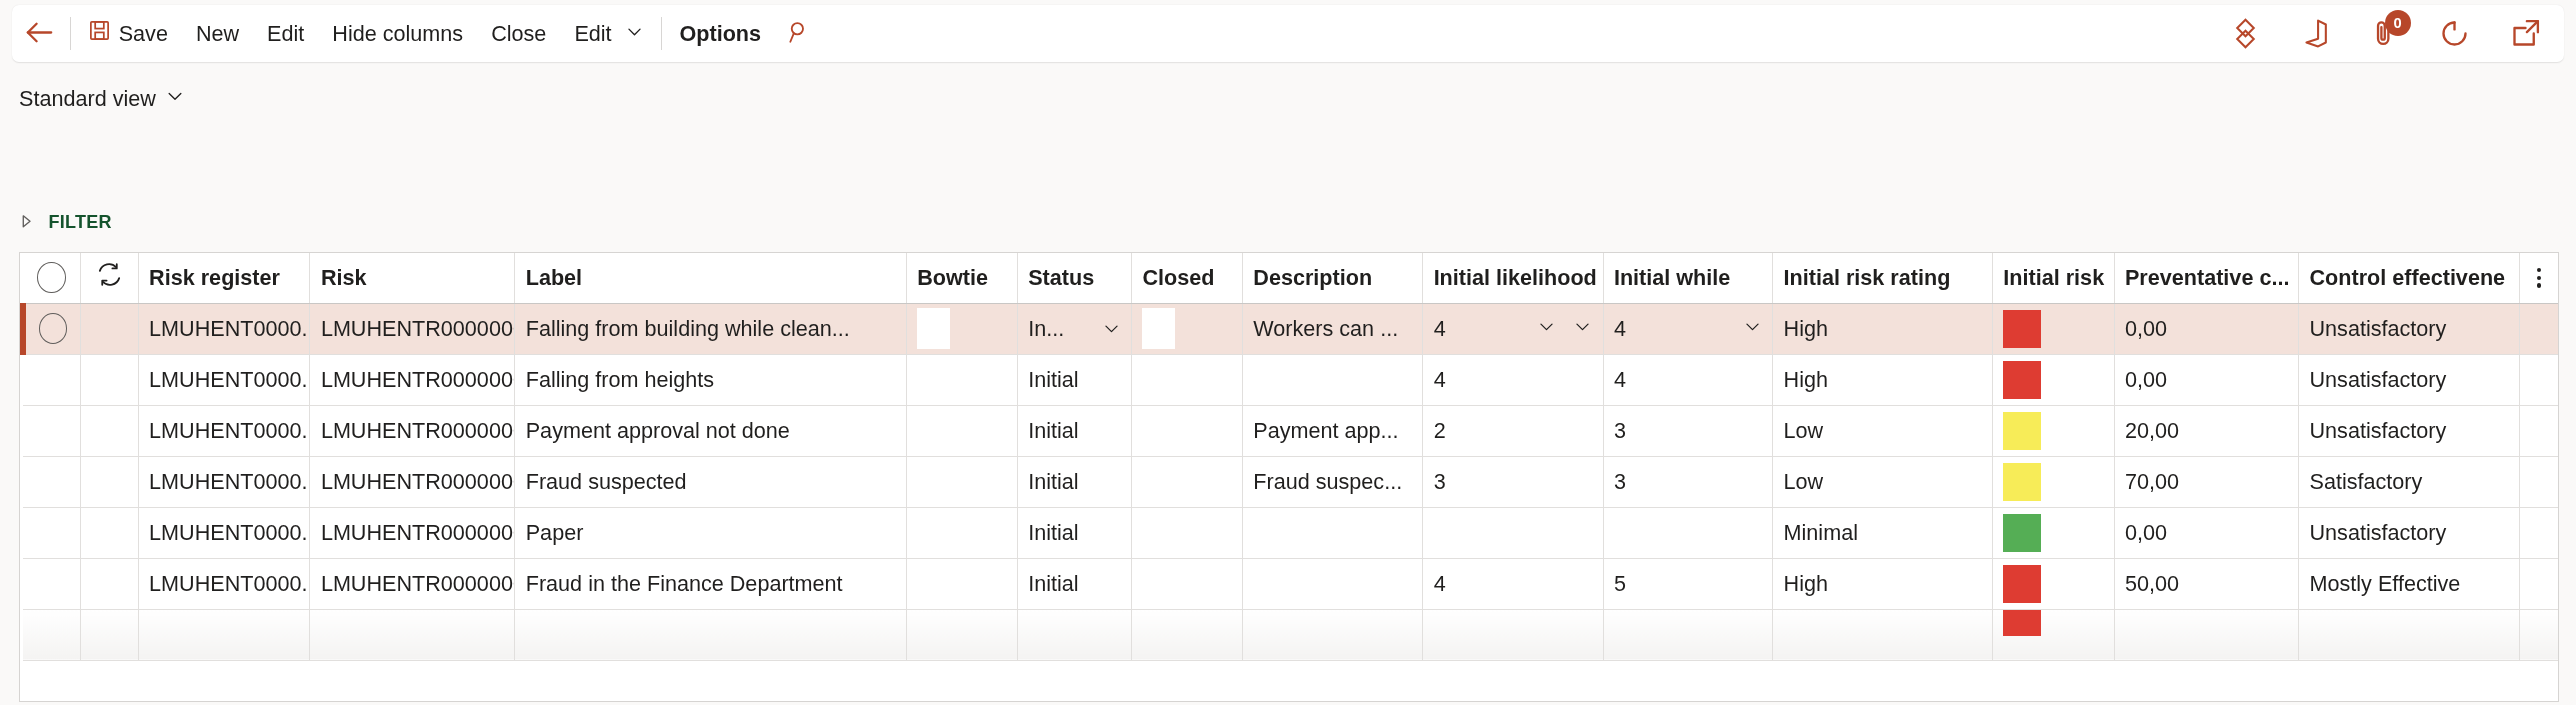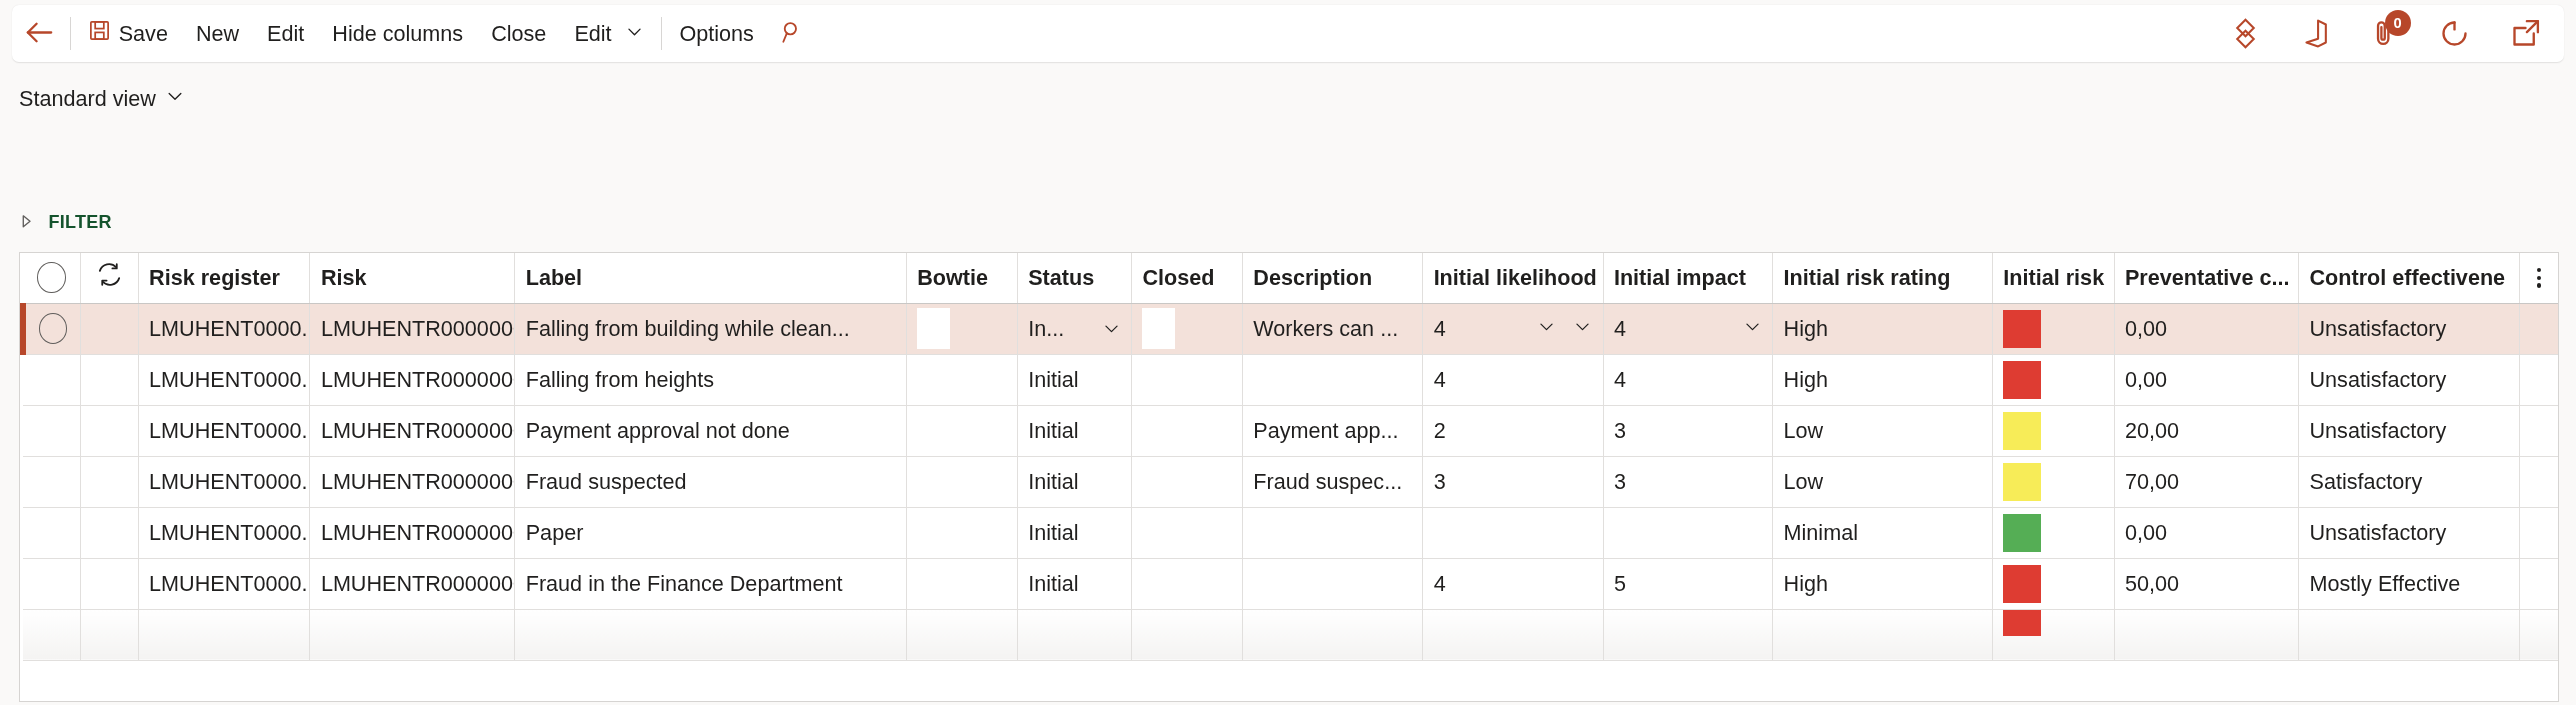--- a/index.html
+++ b/index.html
@@ -39,21 +39,21 @@
     background: #d8d6d4;
     margin: 0 3.5px;
   }
   .cmd-item {
     display: flex; align-items: center; gap: 7.8px;
     height: 40px; padding: 0 14px;
     font-size: 21.6px; color: #201f1e;
     white-space: nowrap; cursor: pointer;
     border-radius: 2.6px;
   }
-  .cmd-item.bold { font-weight: normal; justify-content: flex-end; }
+  .cmd-item.bold { font-weight: bold; justify-content: flex-end; }
   .cmd-item .chev { margin-left: 5.2px; }
   .searchbtn {
     display: flex; align-items: center; justify-content: center;
     width: 48px; height: 40px; cursor: pointer;
   }
   .ricon { cursor: pointer; position: relative; display: flex; align-items: center; justify-content: center; }
   .badge {
     position: absolute;
     right: -11.2px; top: -7.8px;
     min-width: 26px; height: 26px;
@@ -324,21 +324,21 @@
             </div>
           </th>
           <th>Risk register</th>
           <th>Risk</th>
           <th>Label</th>
           <th>Bowtie</th>
           <th>Status</th>
           <th>Closed</th>
           <th>Description</th>
           <th>Initial likelihood</th>
-          <th>Initial impact</th>
+          <th>Initial while</th>
           <th>Initial risk rating</th>
           <th>Initial risk</th>
           <th>Preventative c...</th>
           <th>Control effectivene</th>
           <th style="border-right:none">
             <div class="cellinner center">
               <span class="ctxdots">
                   <i></i>
                   <i></i>
                   <i></i>

